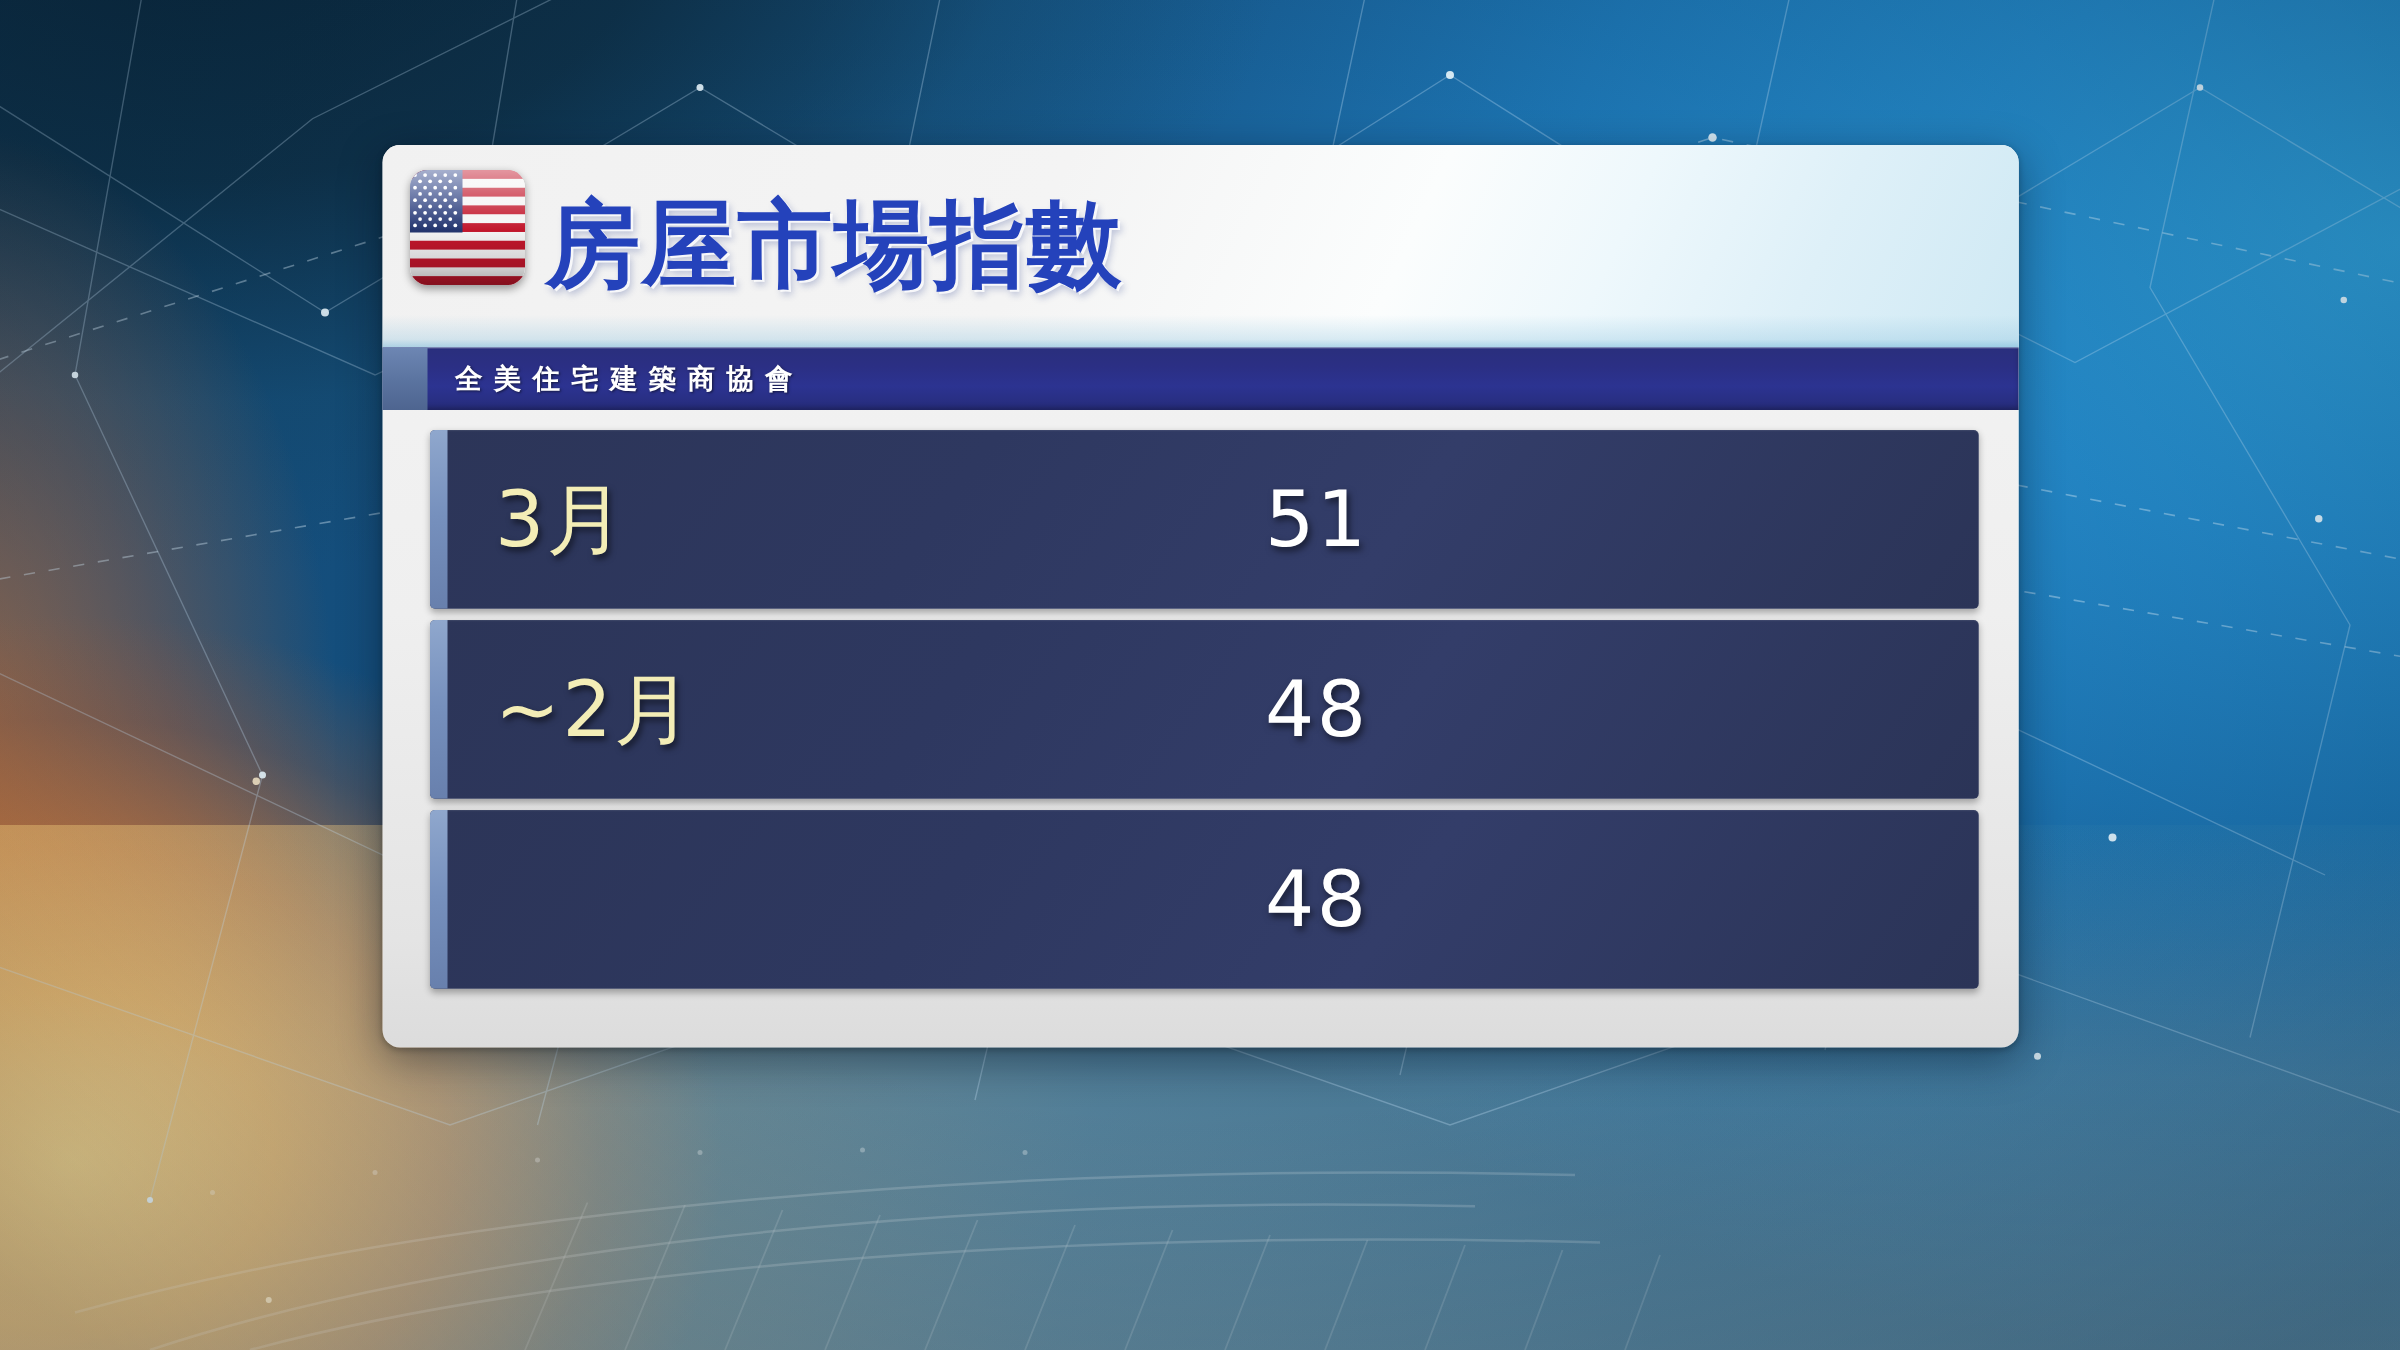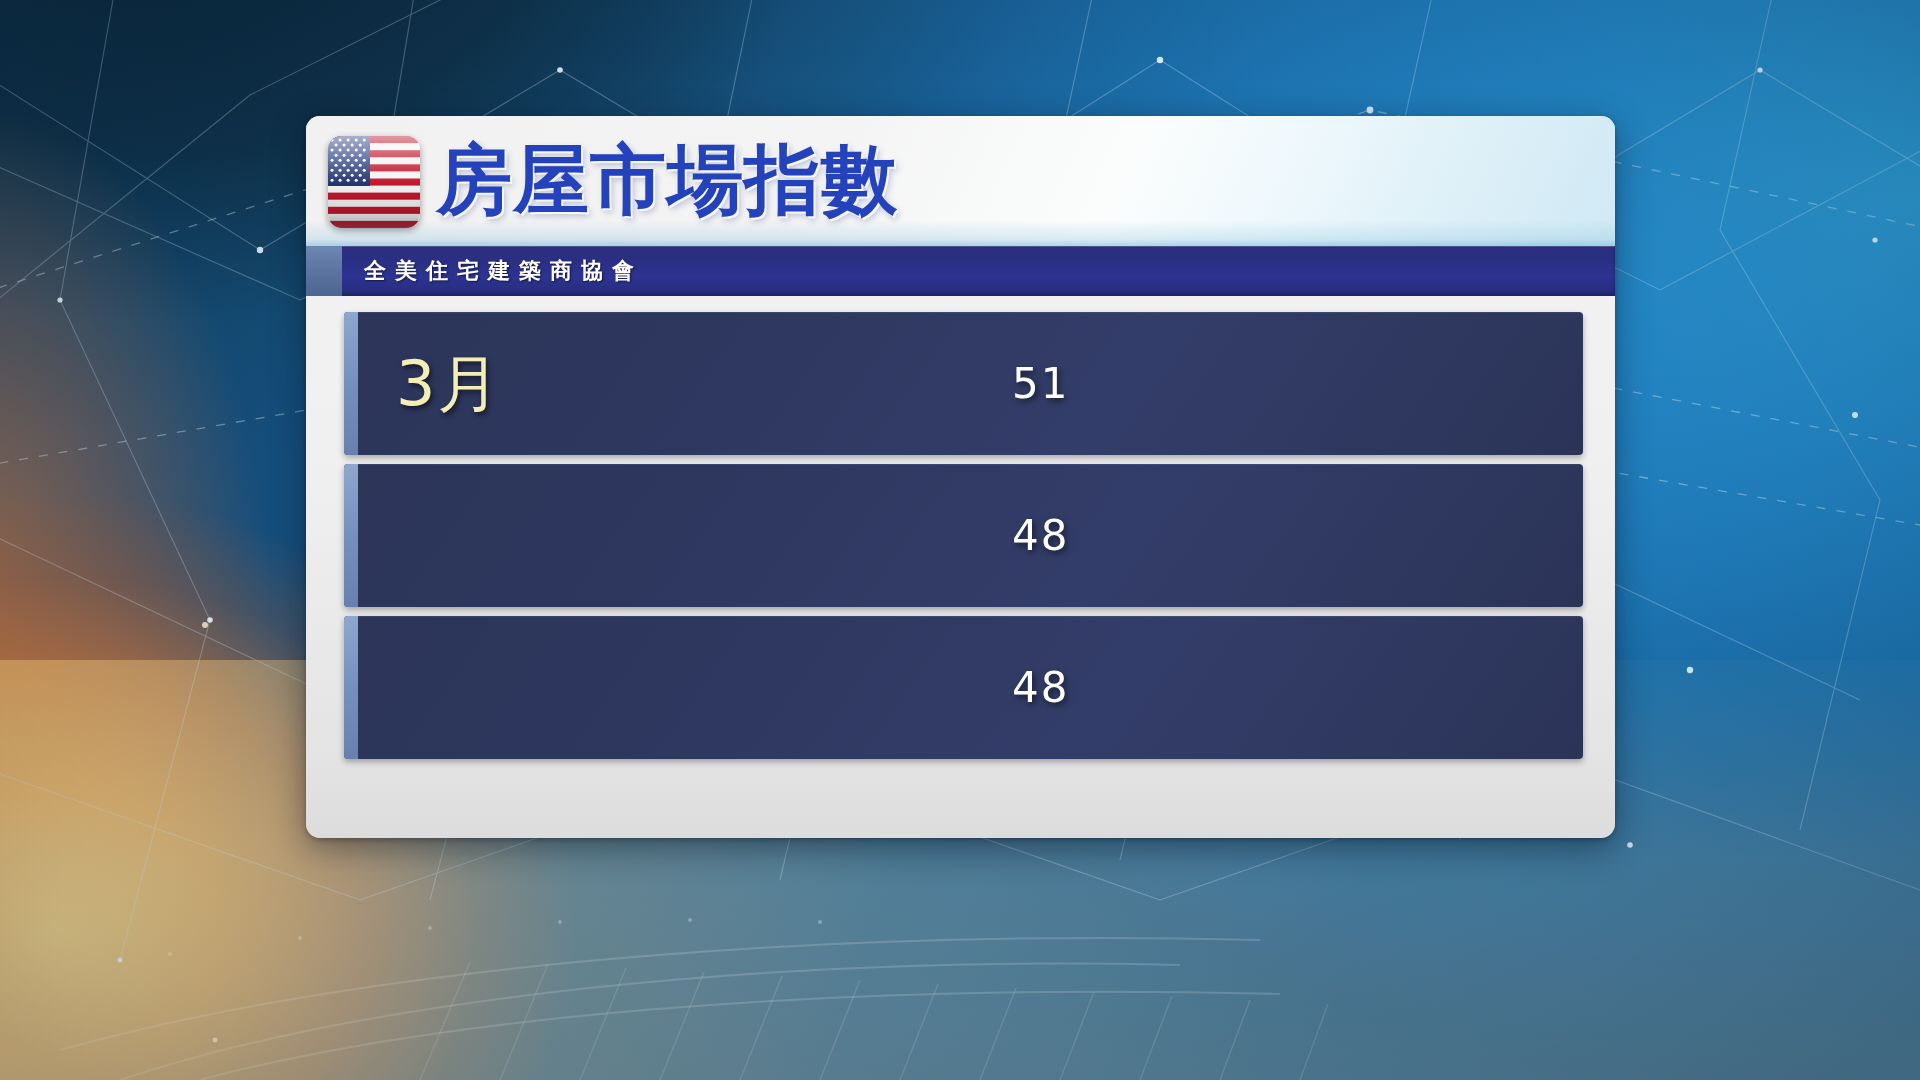--- a/index.html
+++ b/index.html
@@ -53,21 +53,21 @@
     width: 1309px; height: 722px;
     border-radius: 14px;
     background: linear-gradient(to bottom, #f4f4f4 0%, #efefef 52%, #e4e4e4 88%, #dcdcdc 100%);
     box-shadow: 0 10px 34px rgba(0,12,26,0.42), 0 2px 5px rgba(0,0,0,0.25);
     overflow: hidden;
   }
 
   
   #panel-header {
     position: relative;
-    height: 130px;
+    height: 162px;
     background:
       linear-gradient(115deg, #f1f1f1 0%, #f4f4f4 40%, #fbfdfd 62%, #eef8fc 74%, #def0f8 86%, #cfe9f4 100%);
     display: flex; align-items: center; padding-left: 45px;
   }
   #panel-header::after {
     content:"";
     position:absolute; left:0; right:0; bottom:0; height: 26px;
     background: linear-gradient(to bottom, rgba(255,255,255,0) 0%, rgba(150,200,225,0.35) 75%, rgba(110,180,215,0.55) 100%);
   }
 
@@ -152,21 +152,21 @@
     font-weight: 400;
     letter-spacing: 2px;
     text-shadow: 2px 3px 5px rgba(0,0,0,0.55);
     white-space: nowrap;
     font-family: "DejaVu Sans", "Liberation Sans", sans-serif;
   }
   .row-value {
     position: absolute;
     left: 668px;
     color: #ffffff;
-    font-size: 42px;
+    font-size: 62px;
     font-weight: 400;
     letter-spacing: 2px;
     text-shadow: 2px 3px 6px rgba(0,0,0,0.55);
     font-family: "DejaVu Sans", "Liberation Sans", sans-serif;
   }
 </style>
 </head>
 <body>
 
 <div id="stage">
@@ -334,20 +334,21 @@
     <div id="rows">
 
       <div class="row">
         <div class="row-accent"></div>
         <div class="row-label">3月</div>
         <div class="row-value">51</div>
       </div>
 
       <div class="row">
         <div class="row-accent"></div>
+        <div class="row-label">~2月</div>
         <div class="row-value">48</div>
       </div>
 
       <div class="row">
         <div class="row-accent"></div>
         <div class="row-value">48</div>
       </div>
 
     </div>
   </div>

